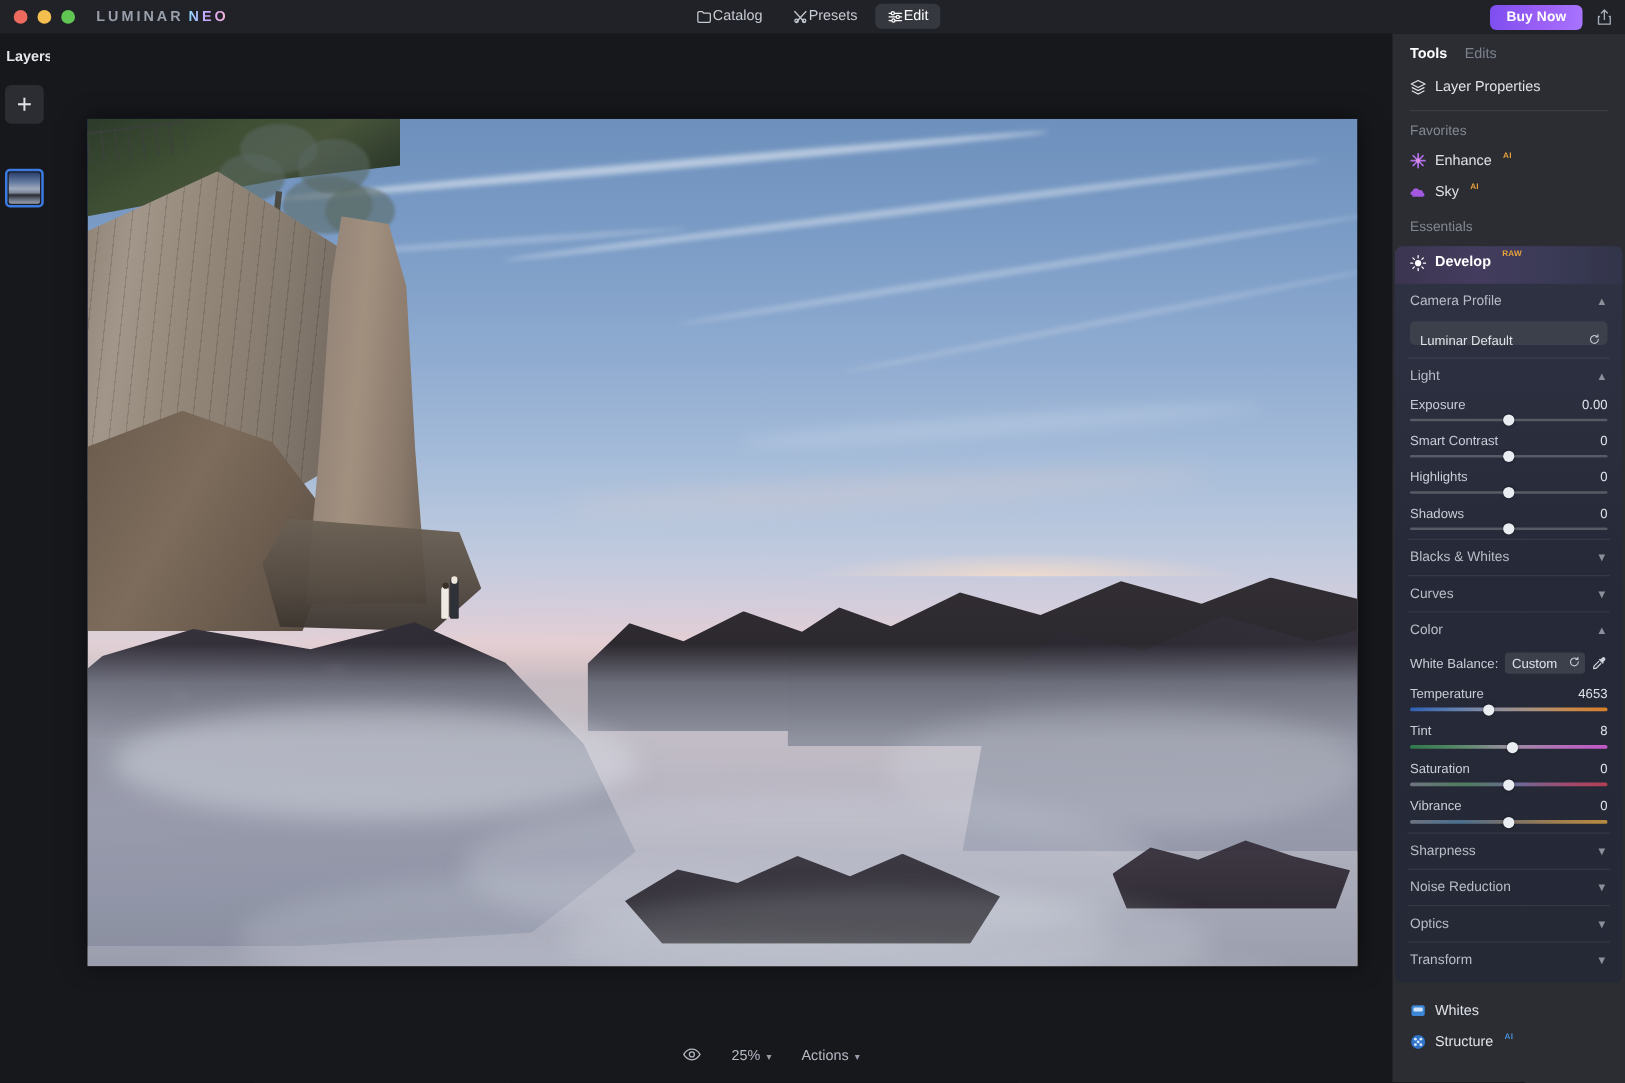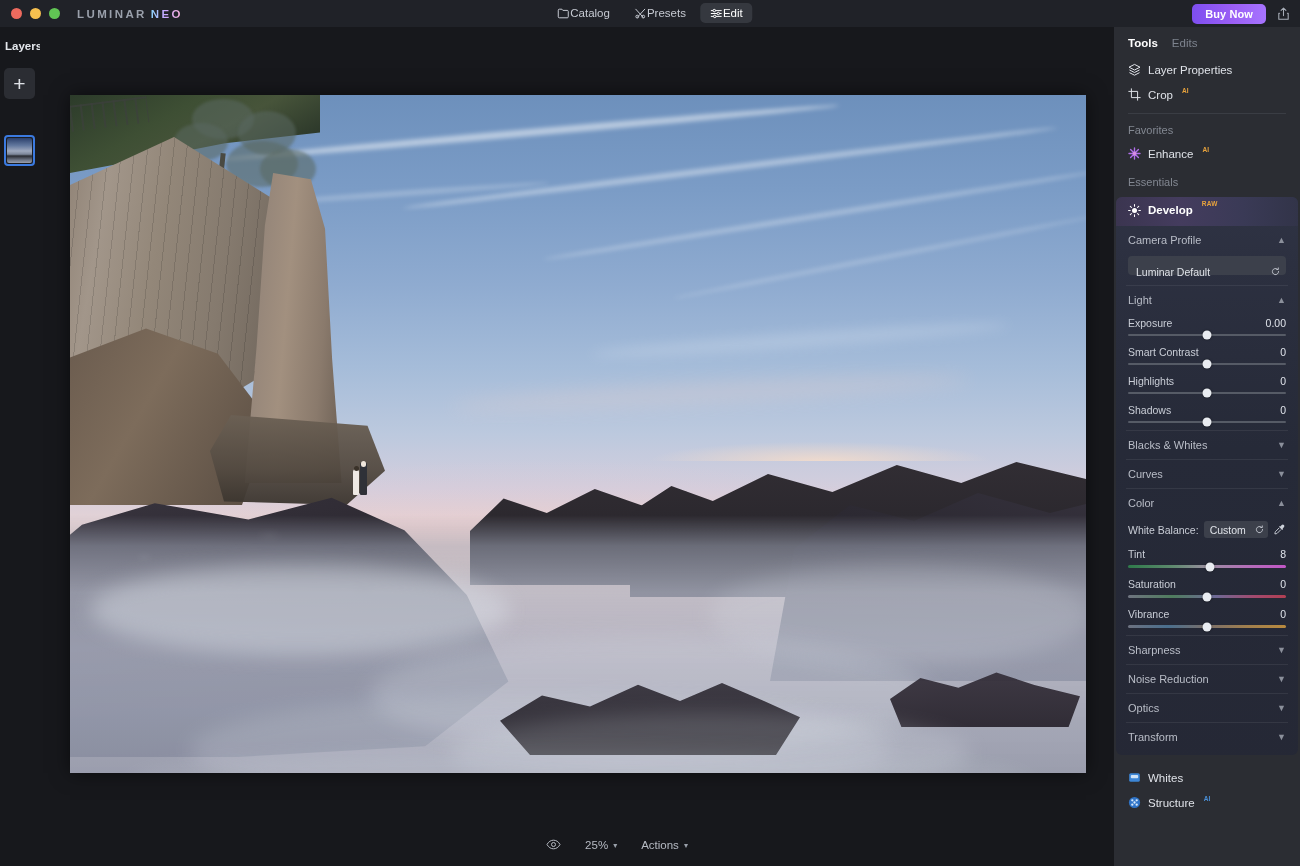--- a/index.html
+++ b/index.html
@@ -487,46 +487,45 @@
       <span class="ic">
         <svg width="13" height="13" viewBox="0 0 13 13" fill="none">
           <path d="M6.5 1.4 12 4.2 6.5 7 1 4.2 6.5 1.4Z" stroke="#dfe2e8" stroke-width="1" stroke-linejoin="round"></path>
           <path d="M1.8 7.1 6.5 9.5l4.7-2.4" stroke="#dfe2e8" stroke-width="1" stroke-linecap="round"></path>
           <path d="M1.8 9.8 6.5 12.2l4.7-2.4" stroke="#dfe2e8" stroke-width="1" stroke-linecap="round"></path>
         </svg>
       </span>
       <span>Layer Properties</span>
     </div>
 
-    <div class="tool-row">
-      <span class="ic">
-        <svg width="13" height="13" viewBox="0 0 13 13" fill="none">
-          <path d="M3.4 0.8v8.8h8.8" stroke="#dfe2e8" stroke-width="1" stroke-linecap="round"></path>
-          <path d="M0.8 3.4h8.8v8.8" stroke="#dfe2e8" stroke-width="1" stroke-linecap="round"></path>
-        </svg>
-      </span>
-      <span>Crop</span>
-      <span class="badge-ai">AI</span>
-    </div>
 
     <div class="divider"></div>
 
     <div class="group-title">Favorites</div>
 
     <div class="tool-row">
       <span class="ic">
         <svg width="13" height="13" viewBox="0 0 13 13" fill="none">
           <path d="M6.5 1v11M1 6.5h11M2.6 2.6l7.8 7.8M10.4 2.6l-7.8 7.8" stroke="#b06fe8" stroke-width="1.4" stroke-linecap="round"></path>
           <circle cx="6.5" cy="6.5" r="1.7" fill="#d98fe0"></circle>
         </svg>
       </span>
       <span>Enhance</span>
       <span class="badge-ai">AI</span>
     </div>
 
+    <div class="tool-row">
+      <span class="ic">
+        <svg width="13" height="13" viewBox="0 0 13 13" fill="none">
+          <path d="M2 9.2c-.9 0-1.6-.7-1.6-1.6 0-.8.6-1.5 1.4-1.6C2 4.6 3.2 3.5 4.7 3.5c1.2 0 2.2.7 2.7 1.7.3-.2.6-.3 1-.3 1.1 0 2 .9 2 2 0 .1 0 .2 0 .3.7.2 1.2.8 1.2 1.5 0 .9-.7 1.6-1.6 1.6H2Z" fill="#a259e0"></path>
+        </svg>
+      </span>
+      <span>Sky</span>
+      <span class="badge-ai">AI</span>
+    </div>
 
     <div class="group-title">Essentials</div>
 
     <div class="develop-block">
 
       <div class="develop-head">
         <span class="ic">
           <svg width="13" height="13" viewBox="0 0 13 13" fill="none">
             <circle cx="6.5" cy="6.5" r="2.5" fill="#fff"></circle>
             <path d="M6.5 .6v1.6M6.5 10.8v1.6M.6 6.5h1.6M10.8 6.5h1.6M2.3 2.3l1.2 1.2M9.5 9.5l1.2 1.2M10.7 2.3 9.5 3.5M3.5 9.5 2.3 10.7" stroke="#fff" stroke-width="1.05" stroke-linecap="round"></path>
@@ -625,20 +624,29 @@
           </span>
         </span>
         <span class="wb-pick">
           <svg width="11" height="11" viewBox="0 0 11 11" fill="none">
             <path d="M9.9 1.1a1.6 1.6 0 0 0-2.2 0L6.4 2.4 5.9 1.9 5 2.8l3.2 3.2.9-.9-.5-.5 1.3-1.3a1.6 1.6 0 0 0 0-2.2Z" fill="#cdd2da"></path>
             <path d="M5.2 3.9 1.4 7.7c-.2.2-.3.5-.3.8l-.2 1.4 1.4-.2c.3 0 .6-.1.8-.3l3.8-3.8" stroke="#cdd2da" stroke-width=".95" stroke-linejoin="round"></path>
           </svg>
         </span>
       </div>
 
+      <div class="slider-row">
+        <div class="slider-label">
+          <span>Temperature</span>
+          <span class="val">4653</span>
+        </div>
+        <div class="track temp">
+            <span class="knob" style="left:40%"></span>
+          </div>
+      </div>
 
       <div class="slider-row">
         <div class="slider-label">
           <span>Tint</span>
           <span class="val">8</span>
         </div>
         <div class="track tint">
             <span class="knob" style="left:52%"></span>
           </div>
       </div>

